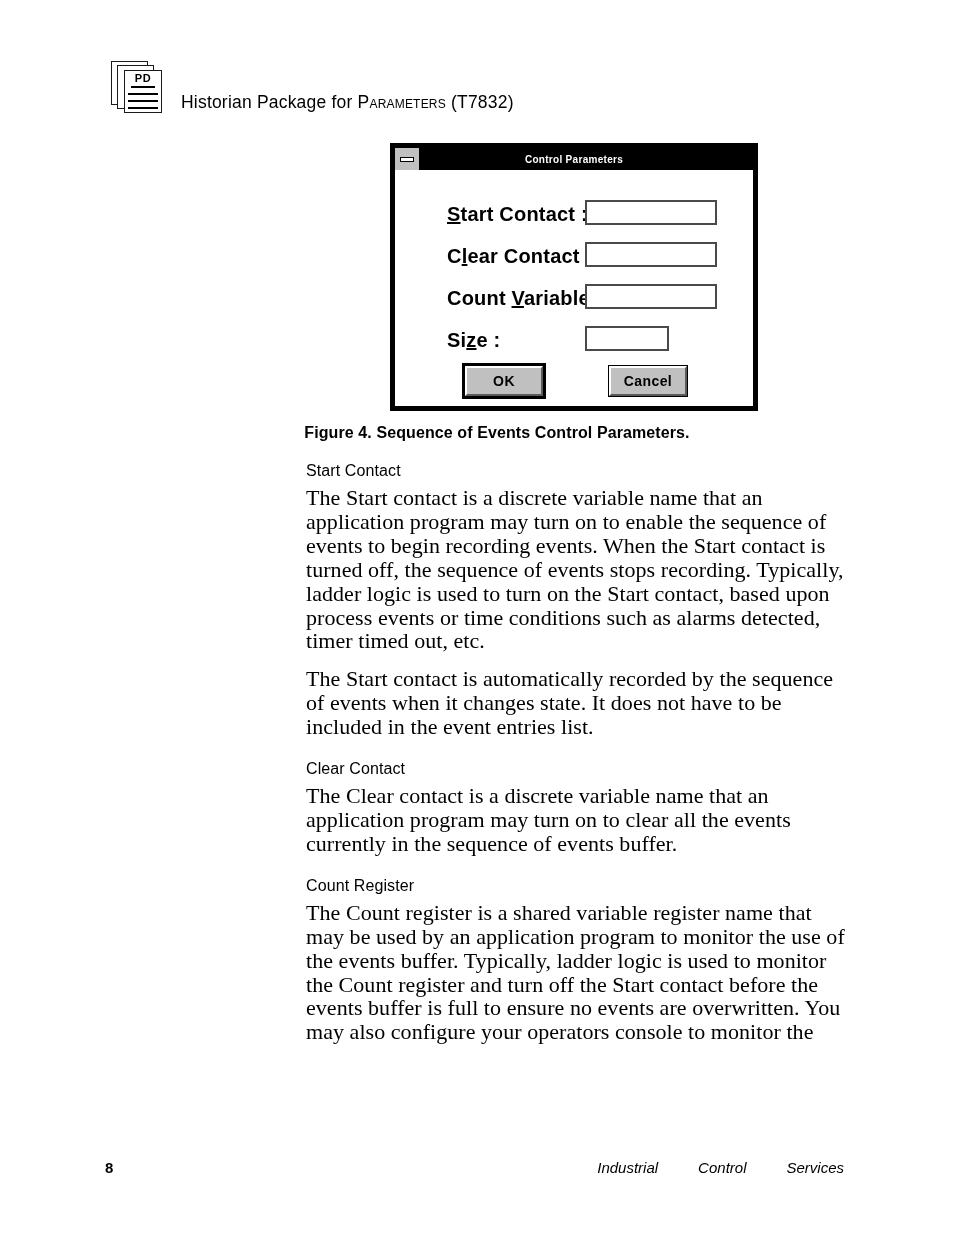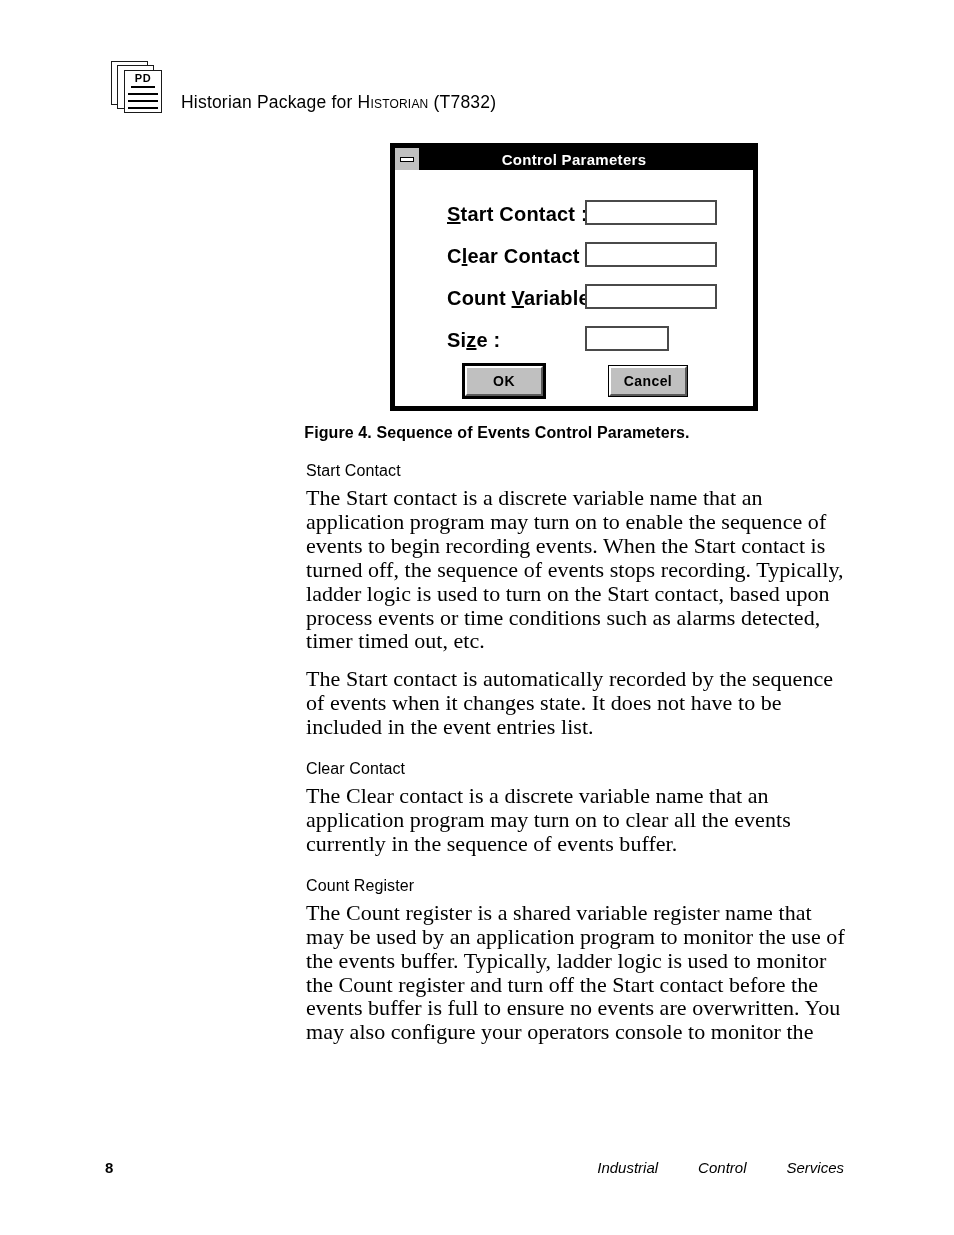--- a/index.html
+++ b/index.html
@@ -113,21 +113,21 @@
     width: 14px;
     height: 5px;
     background: #ffffff;
     border: 1.5px solid #000000;
     box-sizing: border-box;
   }
   .dialog-title-text {
     width: 100%;
     text-align: center;
     font-family: "Liberation Sans", sans-serif;
-    font-size: 15px;
+    font-size: 10px;
     font-weight: 700;
     color: #ffffff;
     letter-spacing: 0.3px;
     box-sizing: border-box;
   }
   .dialog-body {
     position: relative;
     height: 236px;
     background: #ffffff;
   }
@@ -288,21 +288,21 @@
     <div class="doc-sheet back2"></div>
     <div class="doc-sheet back1"></div>
     <div class="doc-sheet front"></div>
     <div class="doc-pd">PD</div>
     <div class="doc-line l0"></div>
     <div class="doc-line l1"></div>
     <div class="doc-line l2"></div>
     <div class="doc-line l3"></div>
   </div>
 
-  <div class="header-title"><span>Historian  Package  for </span><span class="sc">Historian</span><span> (T7832)</span></div>
+  <div class="header-title"><span>Historian  Package  for </span><span class="sc">Parameters</span><span> (T7832)</span></div>
 </div>
 
 <div class="dialog">
 
   <div class="dialog-titlebar">
     <div class="dialog-sysbox">
       <div class="minbar"></div>
     </div>
     <div class="dialog-title-text">Control Parameters</div>
   </div>

